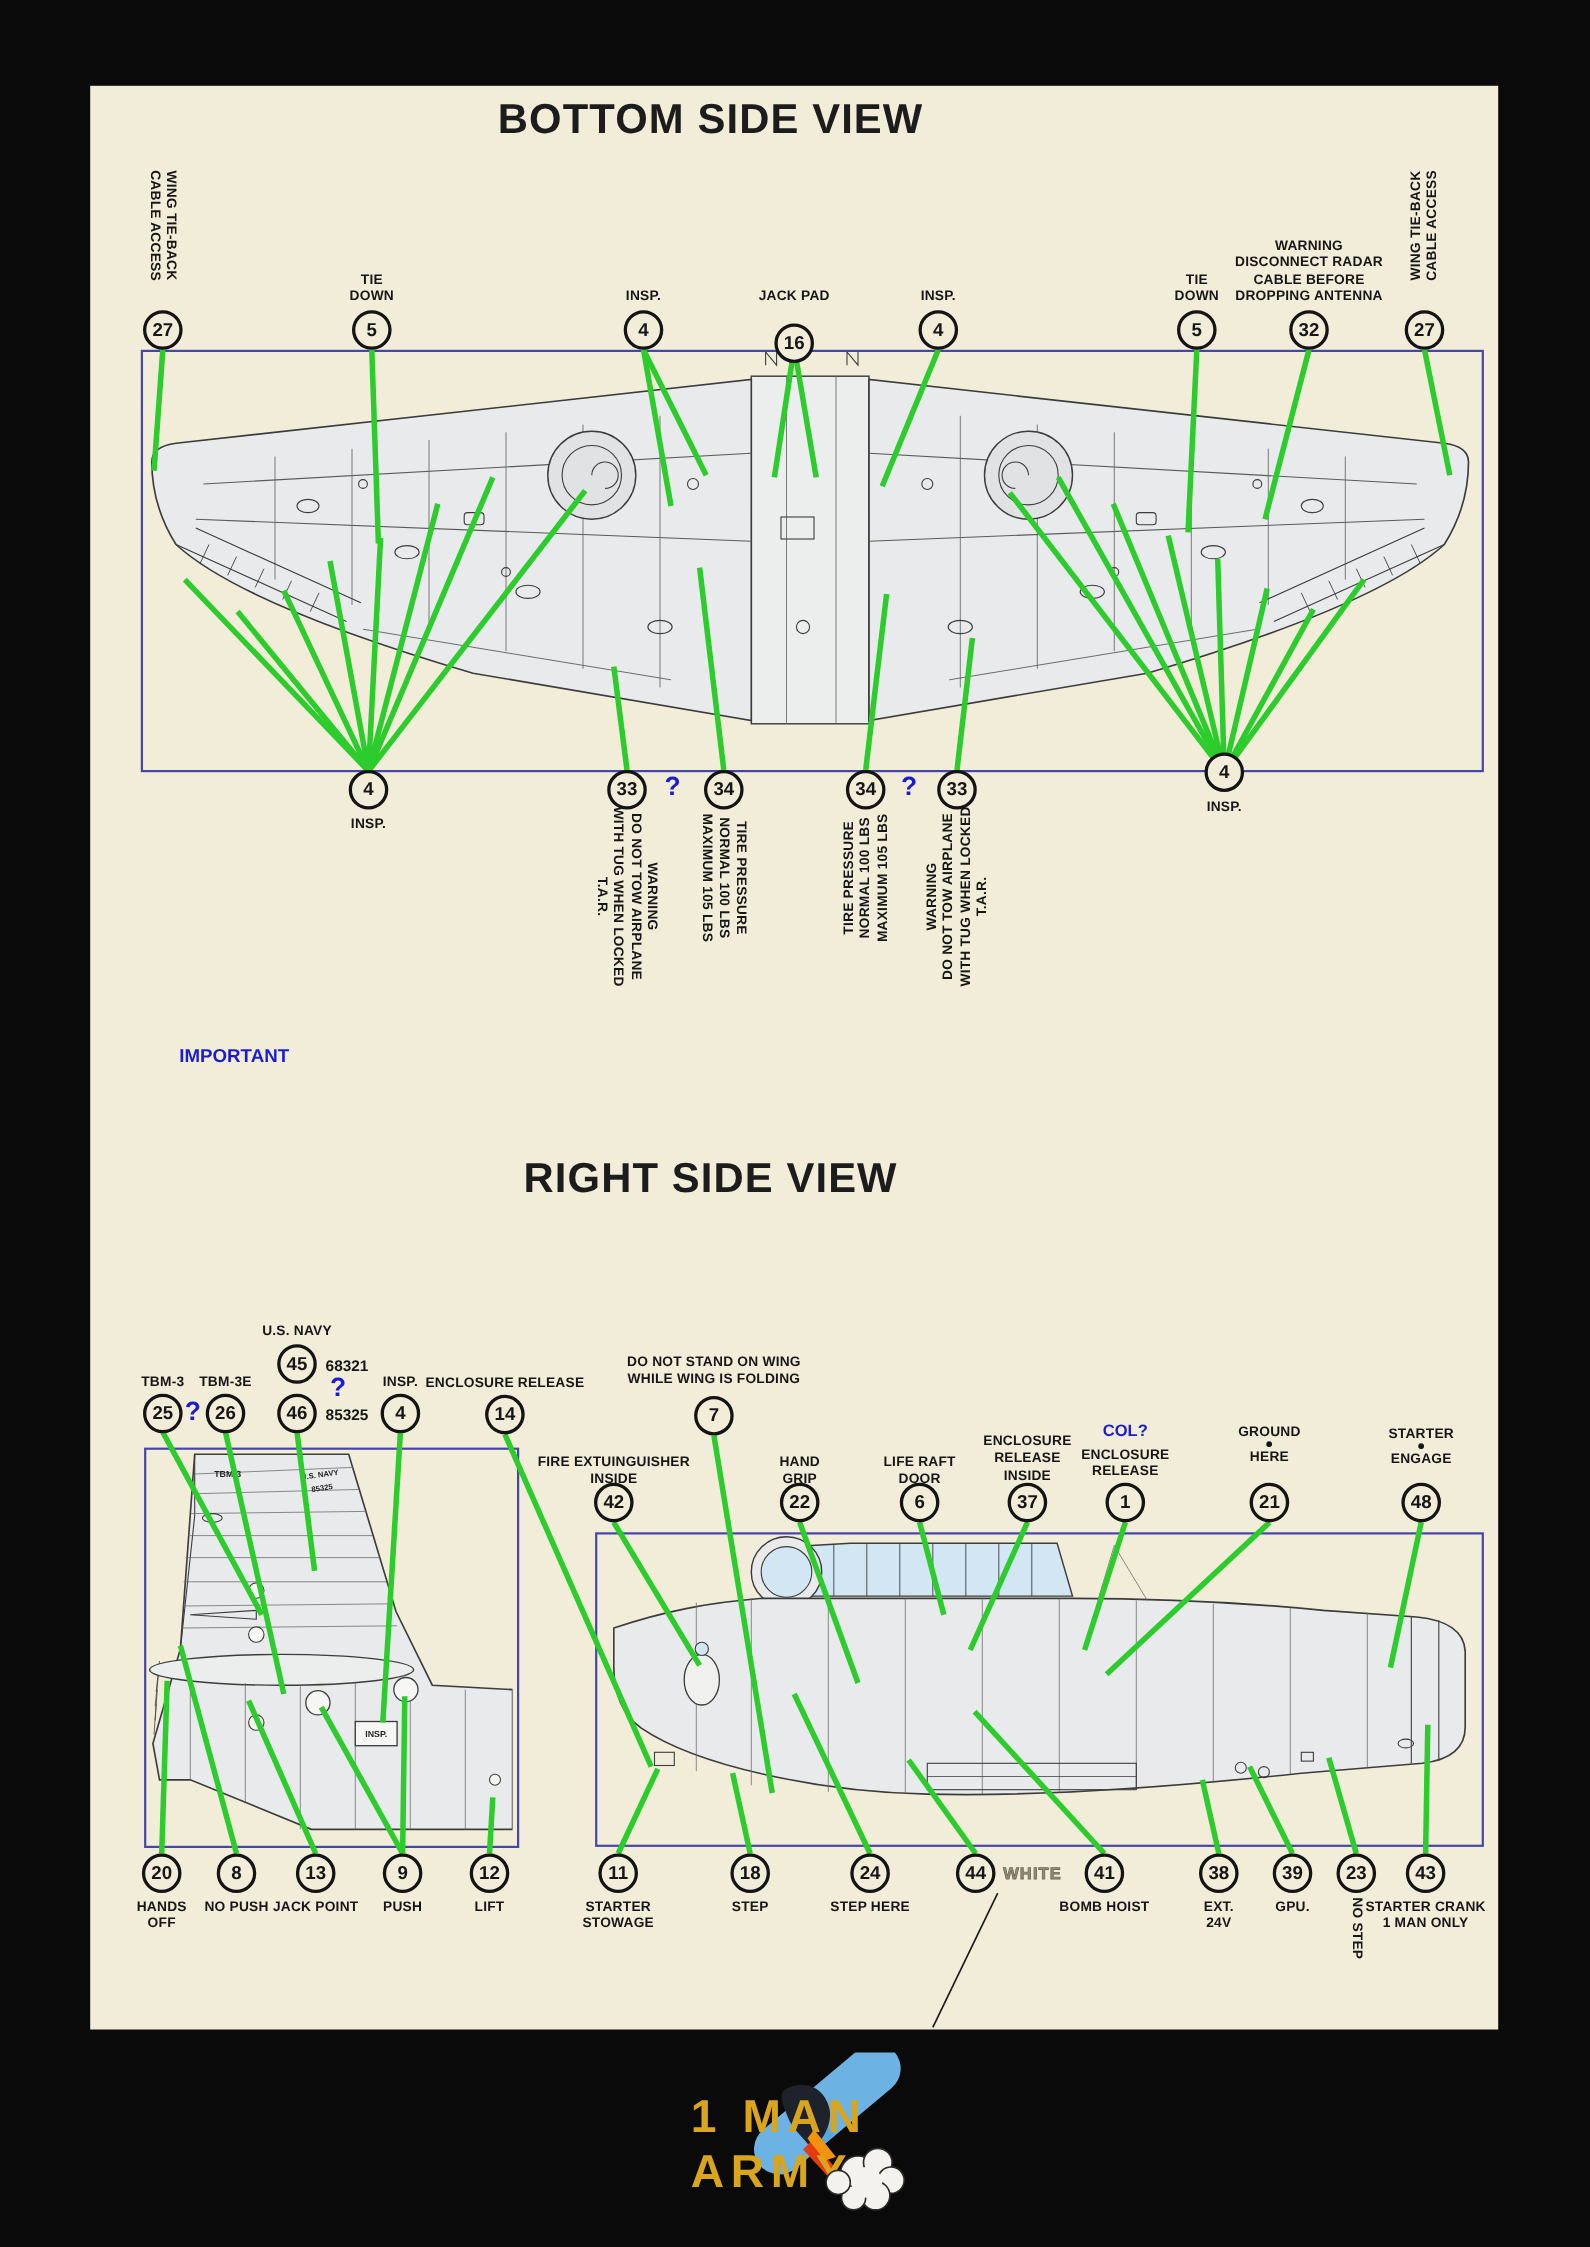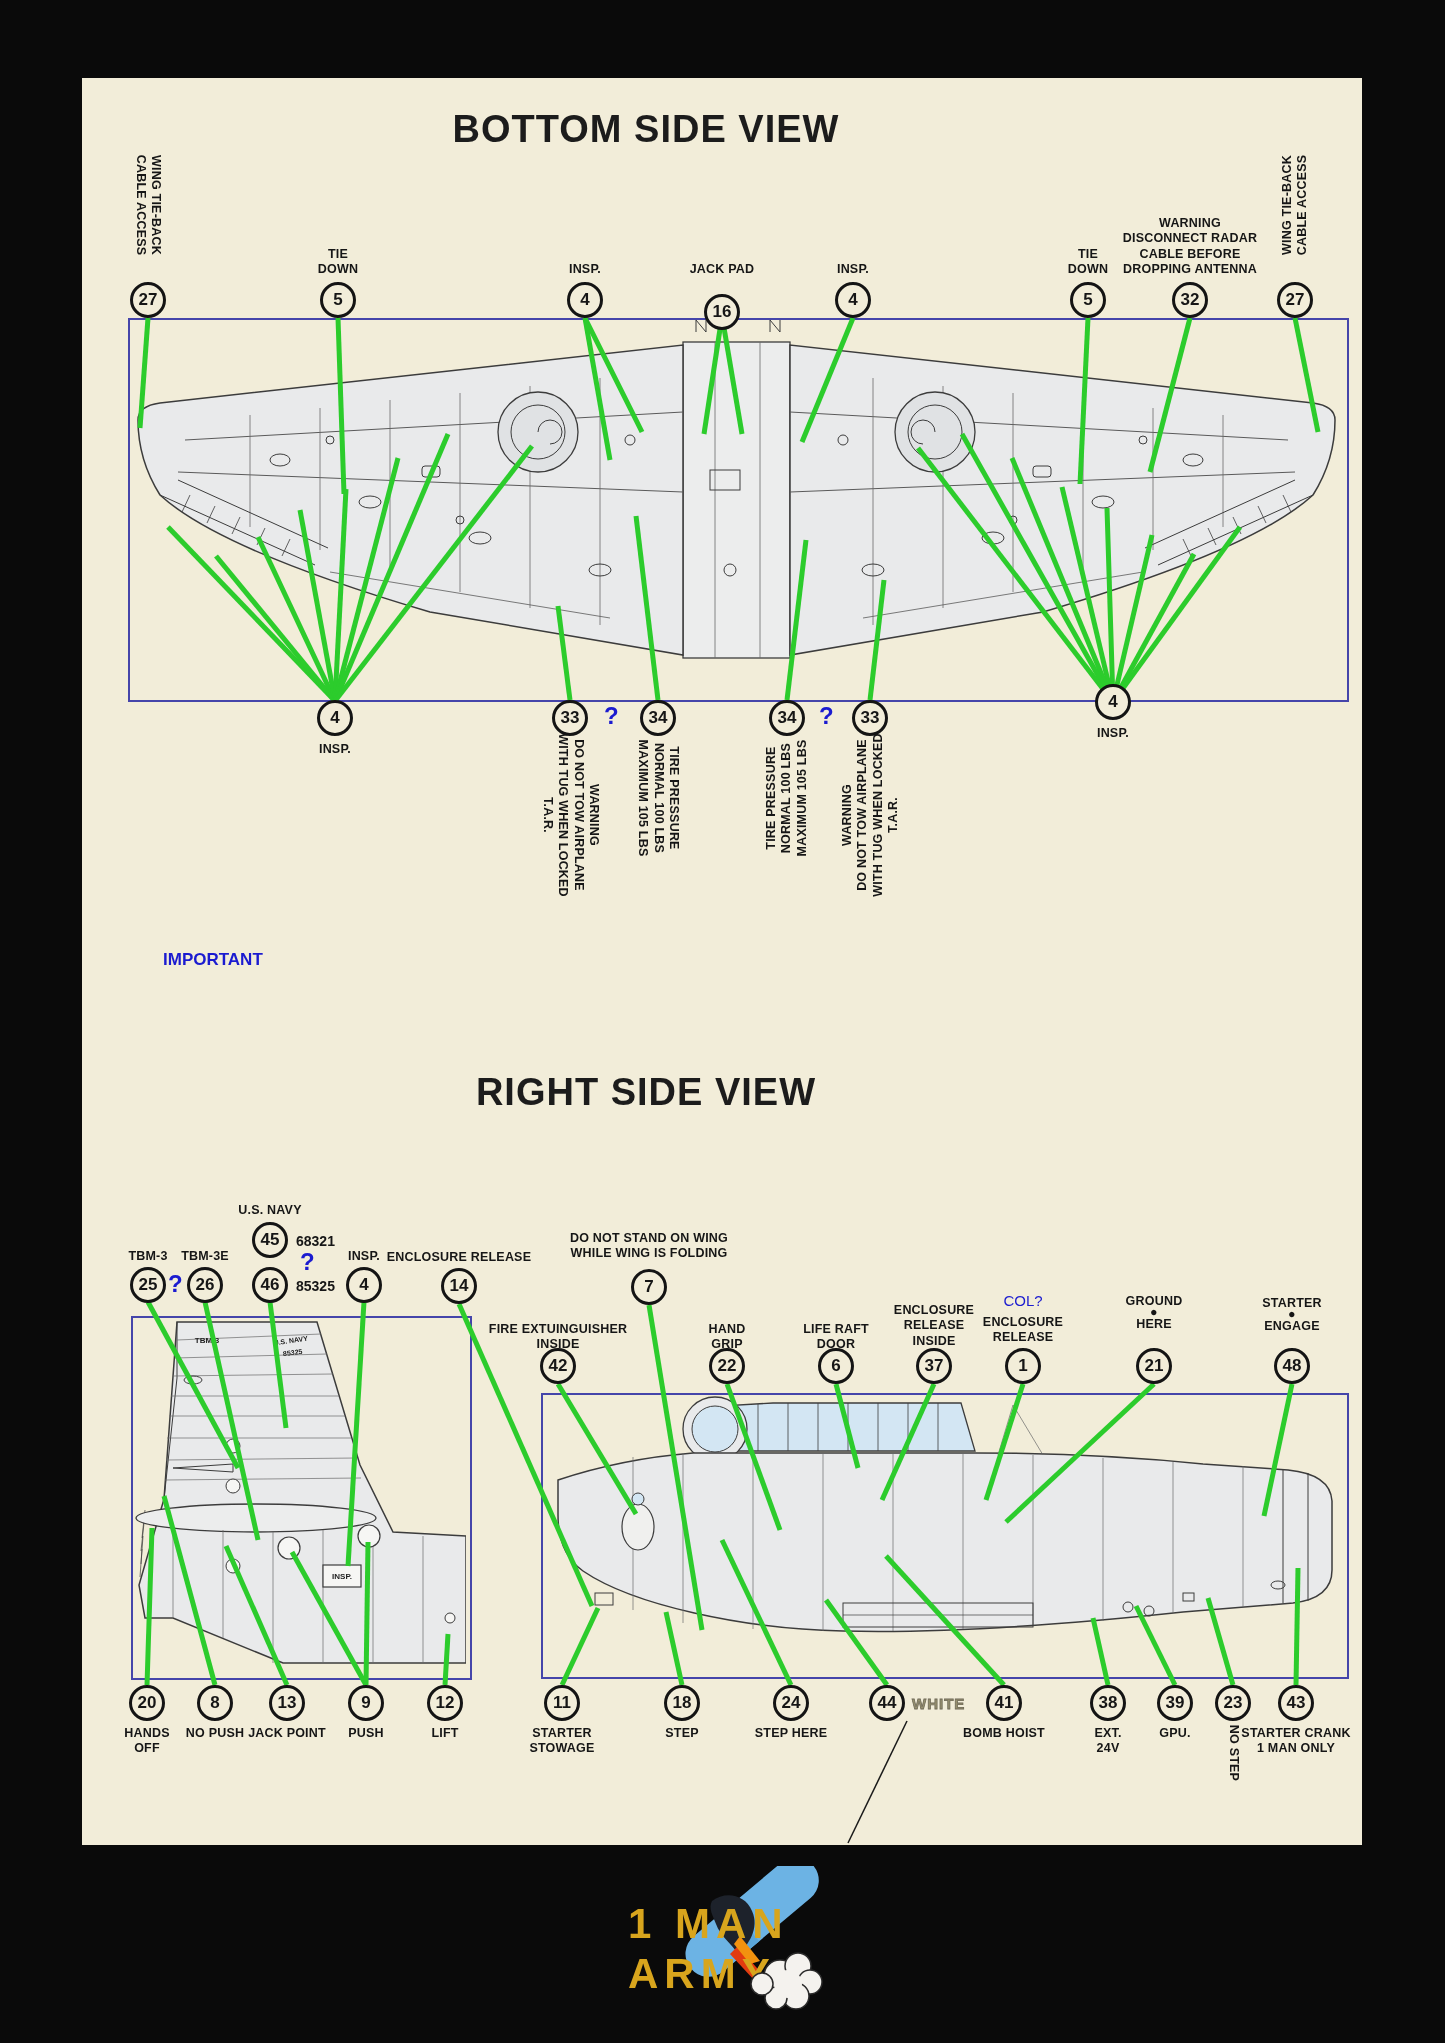--- a/index.html
+++ b/index.html
@@ -1,31 +1,31 @@
 <!DOCTYPE html>
 <html><head>
 <meta charset="utf-8">
 <style>
   html,body{margin:0;padding:0;background:#000;}
   .stage{position:relative;width:1445px;height:2043px;background:#0a0a0a;overflow:hidden;
          font-family:"Liberation Sans",sans-serif;color:#161616;}
   .paper{position:absolute;left:82px;top:78px;width:1280px;height:1767px;background:#f2edd9;}
   .title{position:absolute;left:82px;width:1128px;text-align:center;font-size:38px;font-weight:700;
-         letter-spacing:1px;color:#1c1c1c;margin-top:20px;}
+         letter-spacing:1px;color:#1c1c1c;}
   .box{position:absolute;border:2px solid #4545aa;background:transparent;}
   .circ{position:absolute;width:36px;height:36px;box-sizing:border-box;border:3px solid #141414;
         border-radius:50%;background:#f2edd9;display:flex;align-items:center;justify-content:center;
         font-size:17px;font-weight:700;z-index:30;}
   .lbl{position:absolute;font-size:12.5px;font-weight:700;line-height:1.22;text-align:center;
        white-space:pre-line;letter-spacing:.2px;z-index:25;}
   .lbl.vert{transform:translate(-50%,-50%) rotate(90deg);width:max-content;text-align:center;}
   .lbl.vert-ccw{transform:translate(-50%,-50%) rotate(-90deg);width:max-content;text-align:center;}
   .side-num{position:absolute;font-size:14px;font-weight:700;z-index:30;}
   .q{position:absolute;color:#1b1bd0;font-size:24px;font-weight:700;z-index:30;}
-  .colq{position:absolute;color:#1b1bd0;font-size:15px;font-weight:400;text-align:center;z-index:30;}
+  .colq{position:absolute;color:#1b1bd0;font-size:15px;font-weight:700;text-align:center;z-index:30;}
   .dotline{line-height:.9;}
   .outline-text{color:#97906f;-webkit-text-stroke:.8px #6f6a58;font-size:15px;font-weight:700;
                 letter-spacing:1px;position:absolute;z-index:30;}
   .note{position:absolute;color:#1b1bd0;z-index:20;}
   .note h2{margin:0 0 4px 0;font-size:17px;}
   .note p{margin:0;font-size:20px;font-weight:700;line-height:1.3;white-space:pre-line;}
   svg.overlay{position:absolute;left:0;top:0;z-index:10;pointer-events:none;}
   svg.drawing{position:absolute;z-index:5;}
   .logo{position:absolute;z-index:15;}
   .logo-text{font-weight:800;letter-spacing:6px;fill:#d8a51d;font-size:42px;

